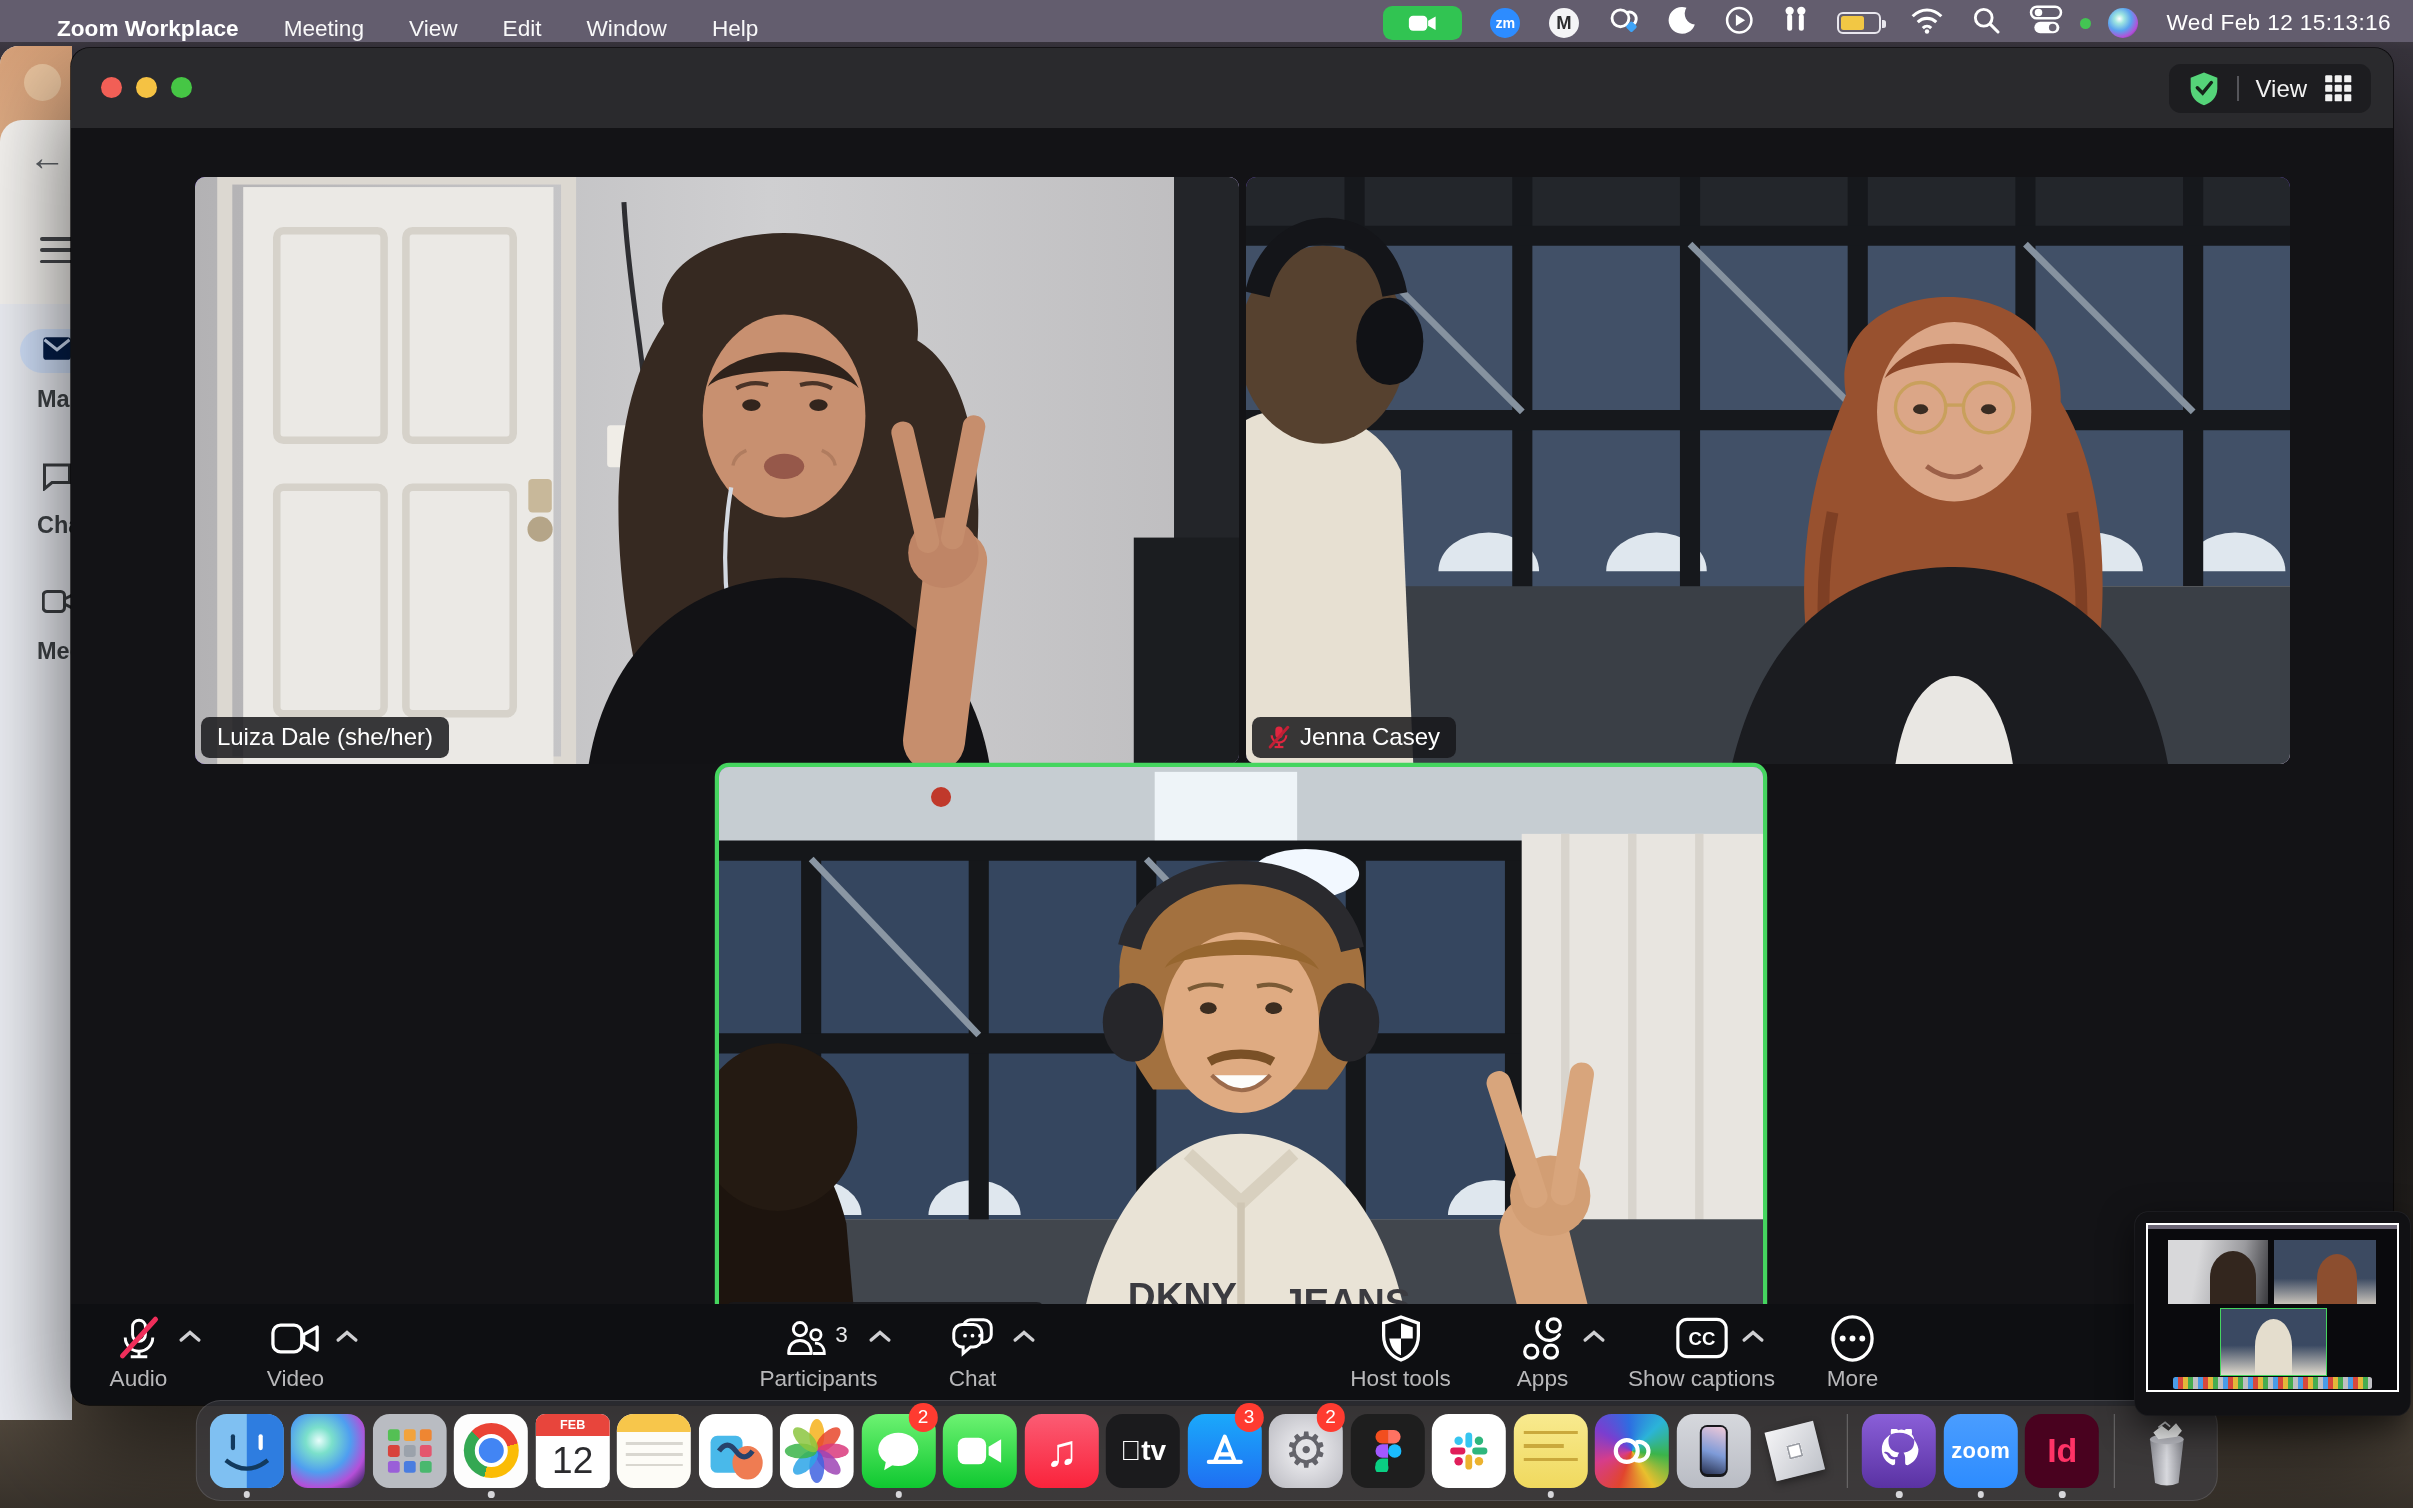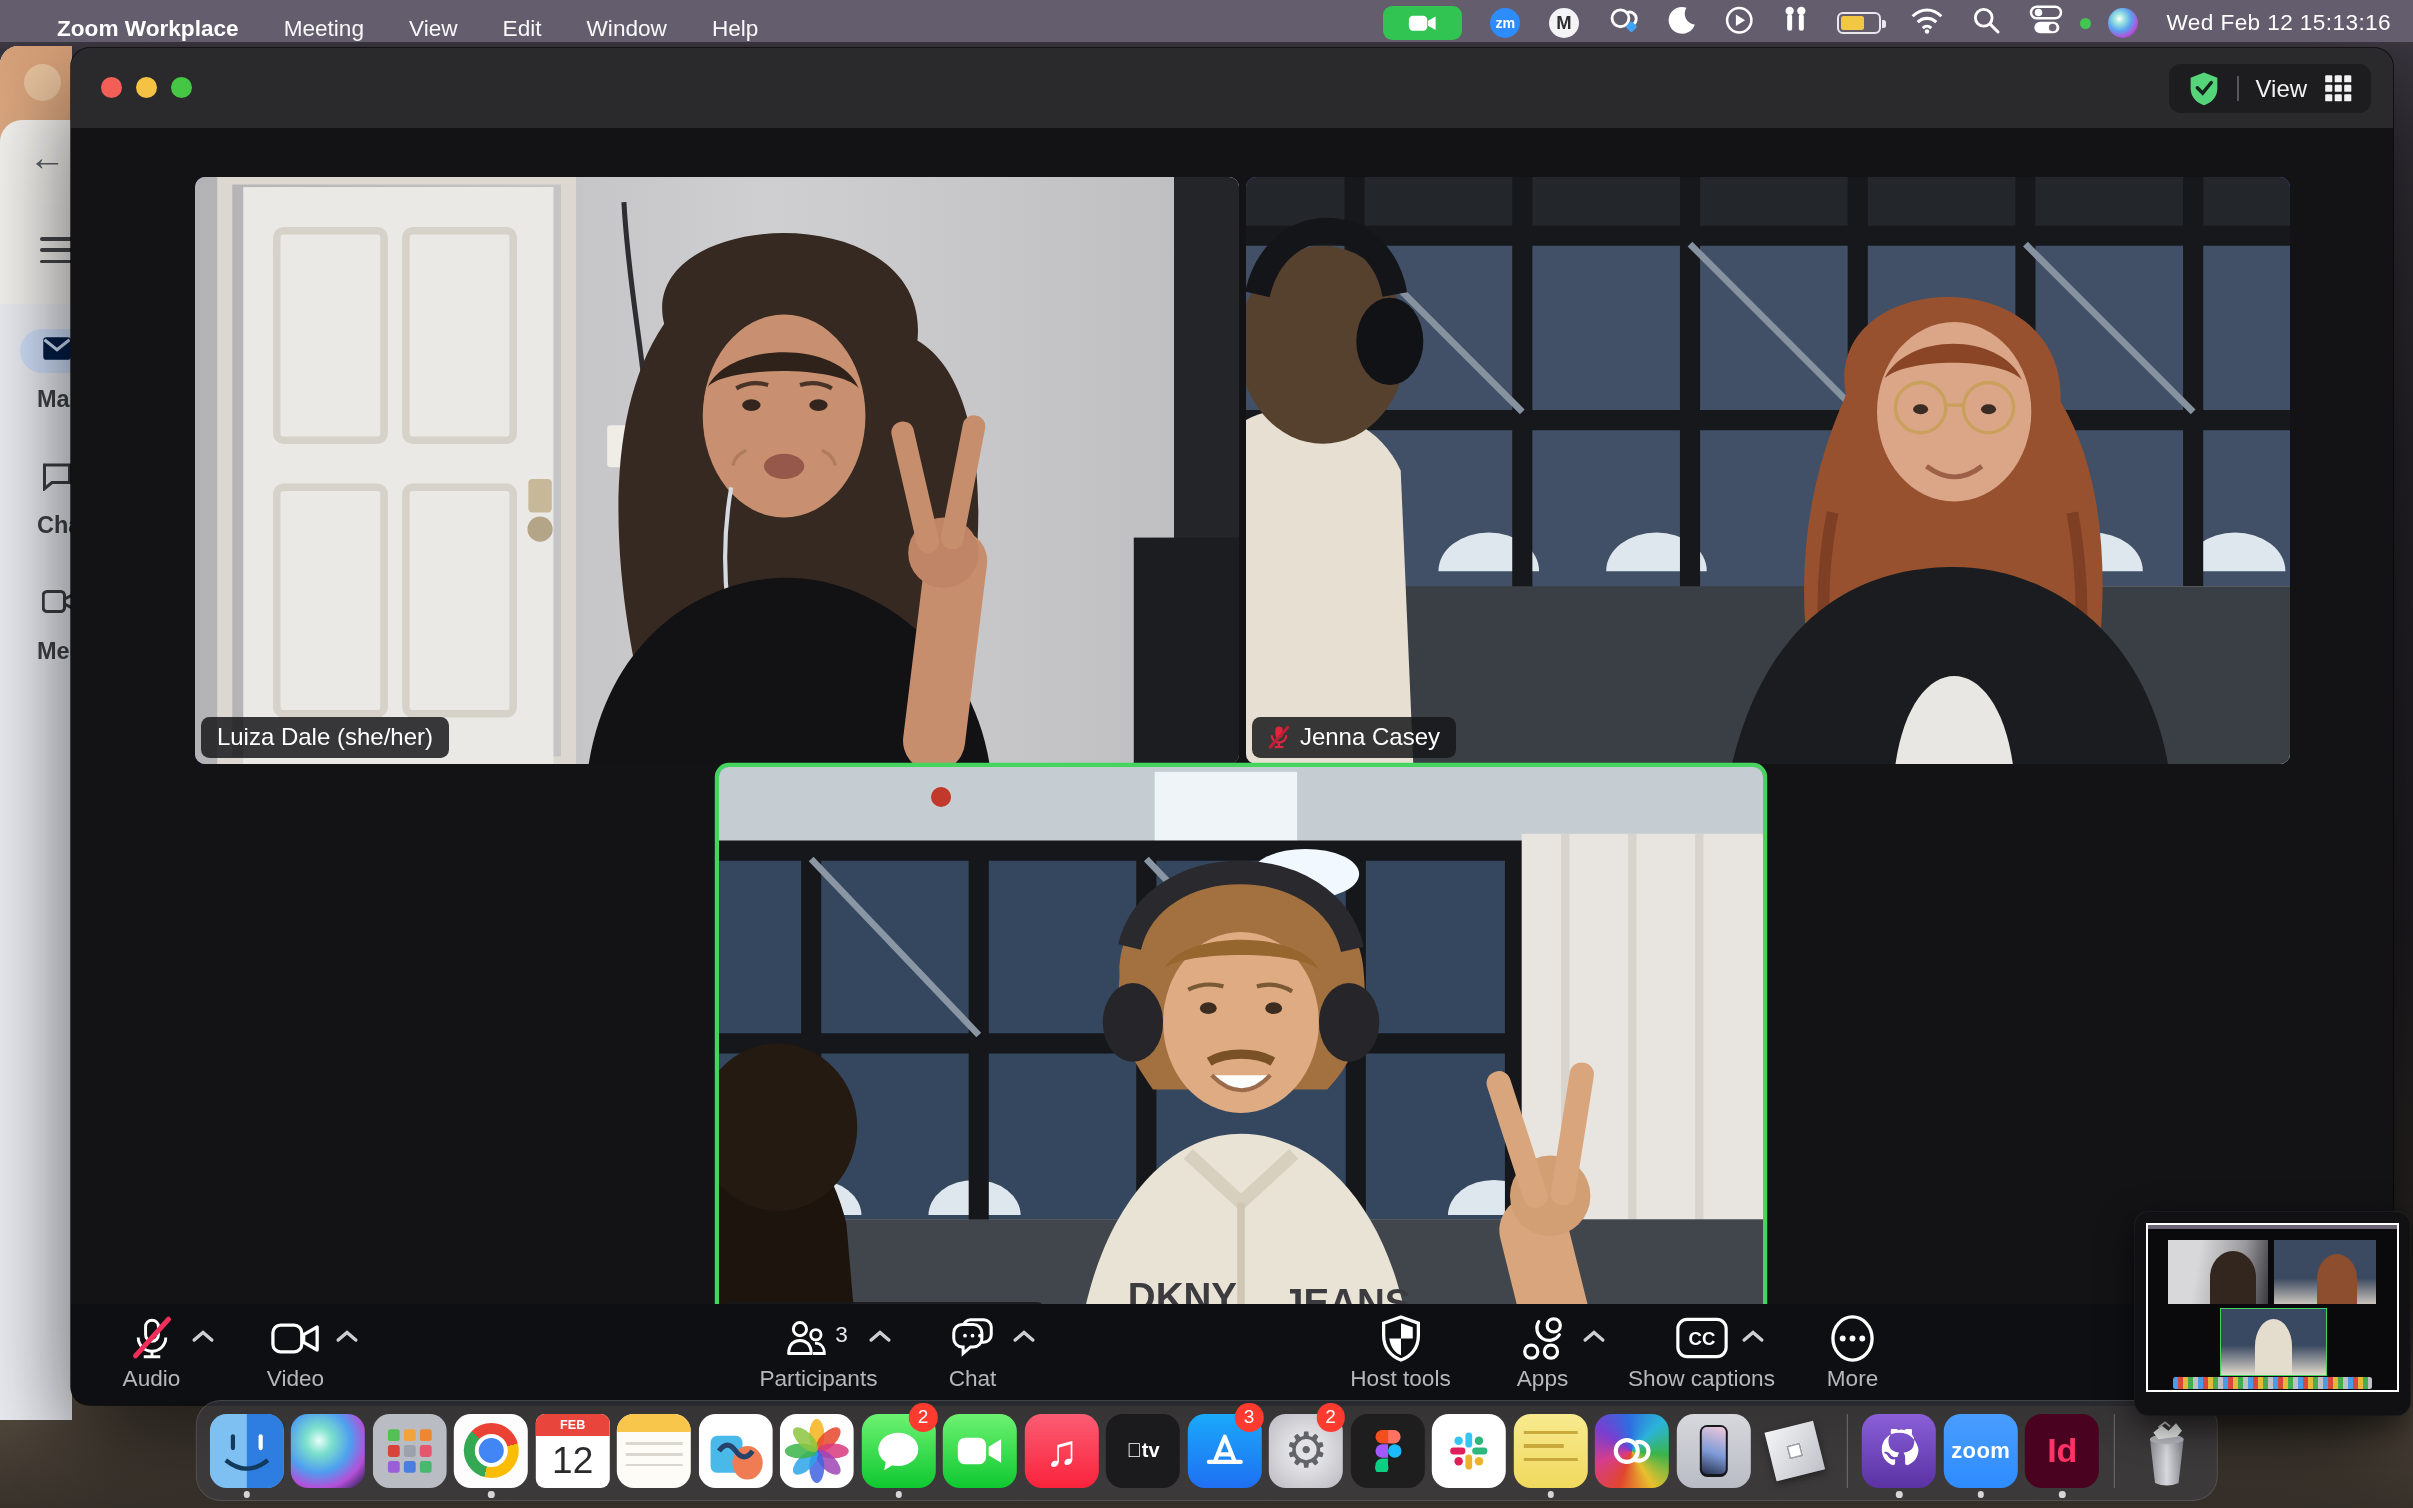--- a/index.html
+++ b/index.html
@@ -403,21 +403,21 @@
         <rect x="1004" y="352" width="29" height="172" rx="14" fill="#d8a57c" transform="rotate(9 1018 438)"></rect>
       </svg>
       <div class="nametag">
         <span>Zach Montgomery (he/him)</span>
       </div>
     </div>
   </div>
 
   <div class="ztoolbar">
 
-    <div class="tbtn" style="left:81px;">
+    <div class="tbtn" style="left:68px;">
       <div class="irow">
         <svg width="44" height="47" viewBox="0 0 48 50">
           <rect x="17" y="5" width="14" height="23" rx="7" fill="none" stroke="#fff" stroke-width="3.2"></rect>
           <path d="M9 24 a15 15 0 0 0 30 0" fill="none" stroke="#fff" stroke-width="3.2"></path>
           <line x1="24" y1="39" x2="24" y2="45" stroke="#fff" stroke-width="3.2"></line>
           <line x1="15" y1="45" x2="33" y2="45" stroke="#fff" stroke-width="3.2"></line>
           <line x1="6" y1="44" x2="42" y2="4" stroke="#ef2e5a" stroke-width="5.5" stroke-linecap="round"></line>
         </svg>
         <svg class="caret" width="22" height="13.4" viewBox="0 0 20 12">
             <path d="M2 10 L10 3 L18 10" stroke="#cfcfd2" stroke-width="3" fill="none" stroke-linecap="round"></path>
@@ -653,21 +653,21 @@
         </div>
       </div>
     </div>
     <div class="dapp" title="Music">
       <div class="dico">
         <div style="border-radius:17px;width:74px;height:74px;background:linear-gradient(180deg,#fb5c74,#fa233b);display:flex;align-items:center;justify-content:center;color:#fff;font-size:44px;">♫</div>
       </div>
     </div>
     <div class="dapp" title="Apple TV">
       <div class="dico">
-        <div style="border-radius:17px;width:74px;height:74px;background:#1b1b1d;display:flex;align-items:center;justify-content:center;color:#fff;font-size:20px;font-weight:700;">tv</div>
+        <div style="border-radius:17px;width:74px;height:74px;background:#1b1b1d;display:flex;align-items:center;justify-content:center;color:#fff;font-size:28px;font-weight:700;">tv</div>
       </div>
     </div>
     <div class="dapp" title="App Store">
       <div class="dico">
         <div style="border-radius:17px;width:74px;height:74px;background:linear-gradient(180deg,#1aa9fb,#1f6ff2);display:flex;align-items:center;justify-content:center;">
           <svg width="42" height="42" viewBox="0 0 50 50">
             <path d="M13 38 L25 8 L37 38 M17 29 H33" stroke="#fff" stroke-width="5" fill="none" stroke-linecap="round" stroke-linejoin="round"></path>
             <line x1="6" y1="38" x2="44" y2="38" stroke="#fff" stroke-width="5" stroke-linecap="round"></line>
           </svg>
         </div>

